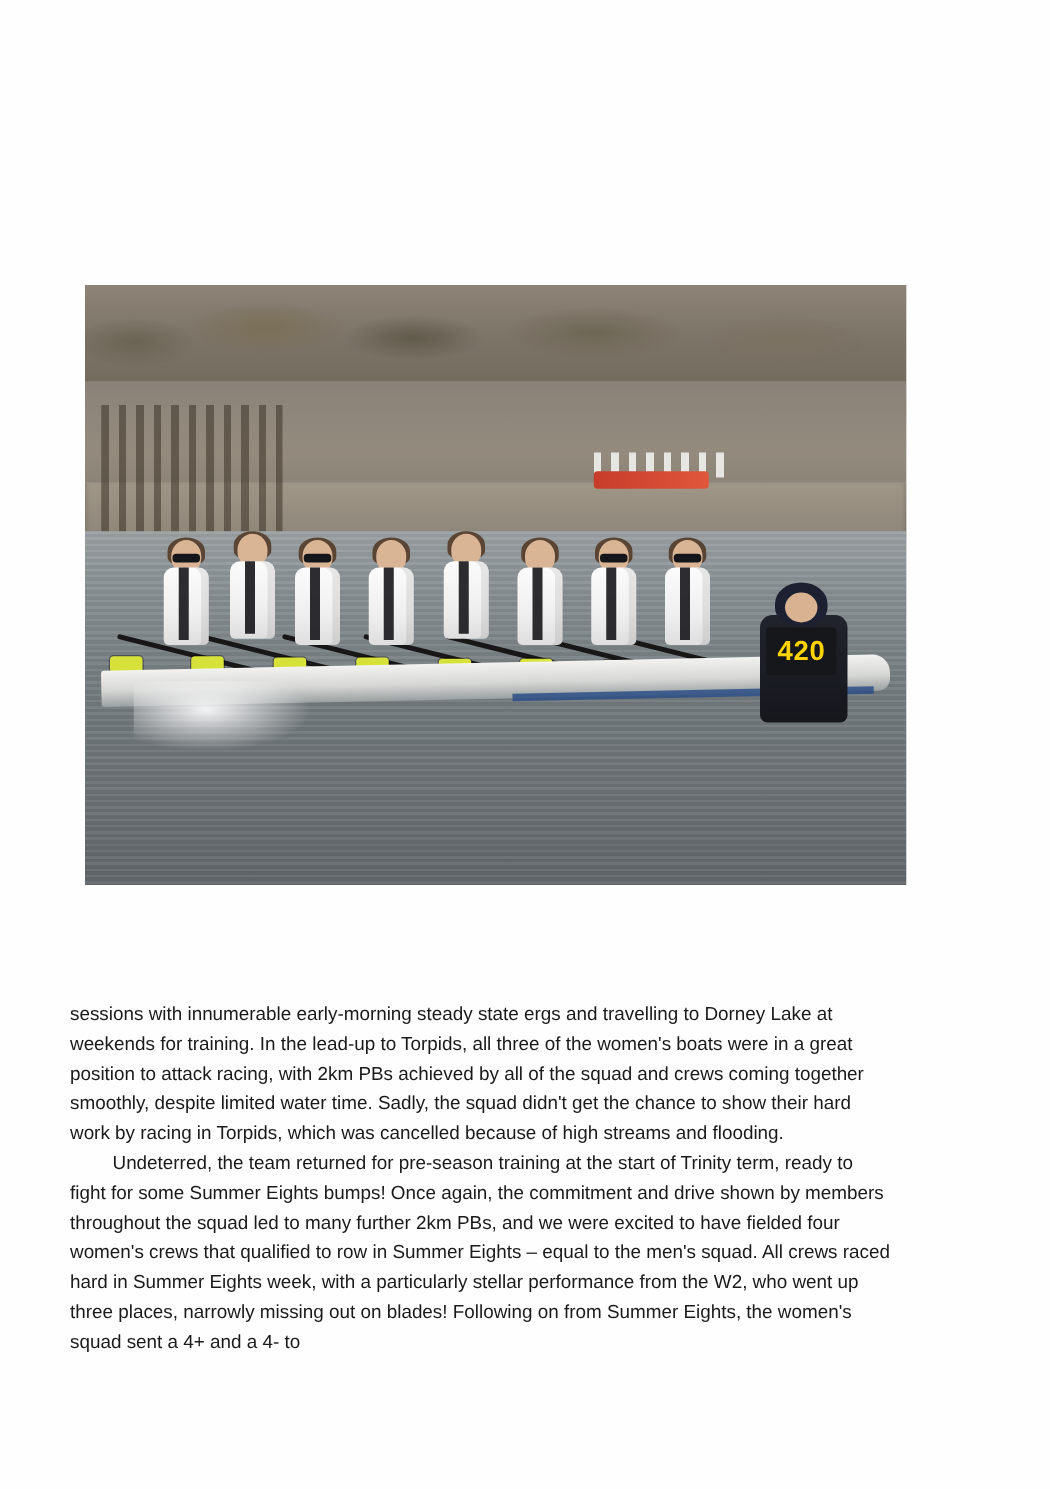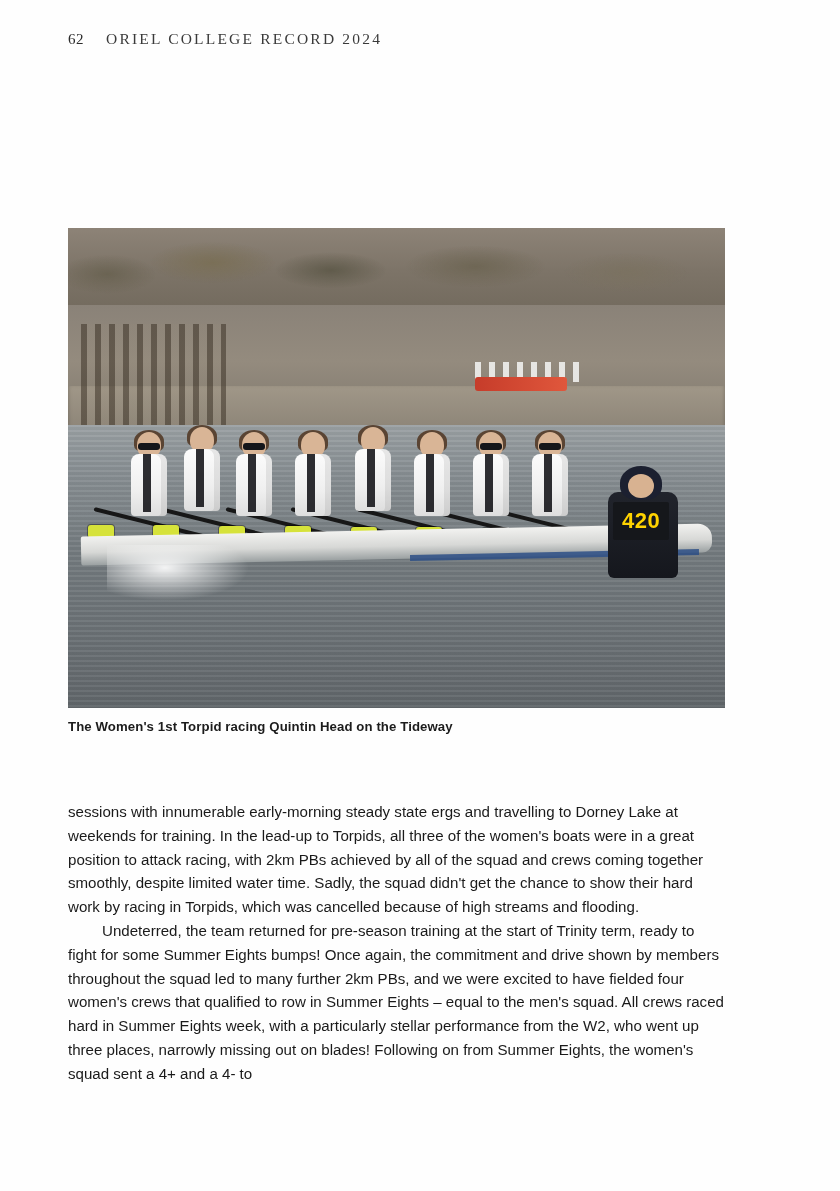--- a/index.html
+++ b/index.html
@@ -211,45 +211,41 @@
     font-family: "Liberation Sans", sans-serif;
     font-size: 13.2px;
     font-weight: 700;
     color: #1c1c1c;
     letter-spacing: 0.1px;
   }
 
   
   .body-text {
     position: absolute;
-    left: 68px;
+    left: 56px;
     top: 800px;
     width: 657px;
     font-family: "Liberation Sans", sans-serif;
     font-size: 15.1px;
     line-height: 23.8px;
     color: #1a1a1a;
     text-align: left;
   }
   .body-text p {
     margin: 0;
   }
   .body-text p.indent {
     text-indent: 34px;
   }
 </style>
 </head>
 <body>
 
 <div class="page">
 
-  <div class="running-head">
-    <div class="folio">62</div>
-    <div class="head-title">ORIEL COLLEGE RECORD 2024</div>
-  </div>
 
   <div class="figure">
     <div class="photo">
       <div class="ph-sky"></div>
       <div class="ph-trees"></div>
       <div class="ph-bank"></div>
       <div class="ph-wall"></div>
       <div class="ph-posts"></div>
       <div class="ph-distcrew"></div>
       <div class="ph-redboat"></div>
@@ -333,21 +329,20 @@
         <div class="hood"></div>
         <div class="face"></div>
       </div>
       <div class="ph-bib">
         <span>420</span>
       </div>
 
       <div class="ph-splash"></div>
     </div>
 
-    <div class="caption">The Women's 1st Torpid racing Quintin Head on the Tideway</div>
   </div>
 
   <div class="body-text">
     <p>sessions with innumerable early-morning steady state ergs and travelling to Dorney Lake at weekends for training. In the lead-up to Torpids, all three of the women's boats were in a great position to attack racing, with 2km PBs achieved by all of the squad and crews coming together smoothly, despite limited water time. Sadly, the squad didn't get the chance to show their hard work by racing in Torpids, which was cancelled because of high streams and flooding.</p>
     <p class="indent">Undeterred, the team returned for pre-season training at the start of Trinity term, ready to fight for some Summer Eights bumps! Once again, the commitment and drive shown by members throughout the squad led to many further 2km PBs, and we were excited to have fielded four women's crews that qualified to row in Summer Eights – equal to the men's squad. All crews raced hard in Summer Eights week, with a particularly stellar performance from the W2, who went up three places, narrowly missing out on blades! Following on from Summer Eights, the women's squad sent a 4+ and a 4- to</p>
   </div>
 
 </div>
 
 </body></html>

